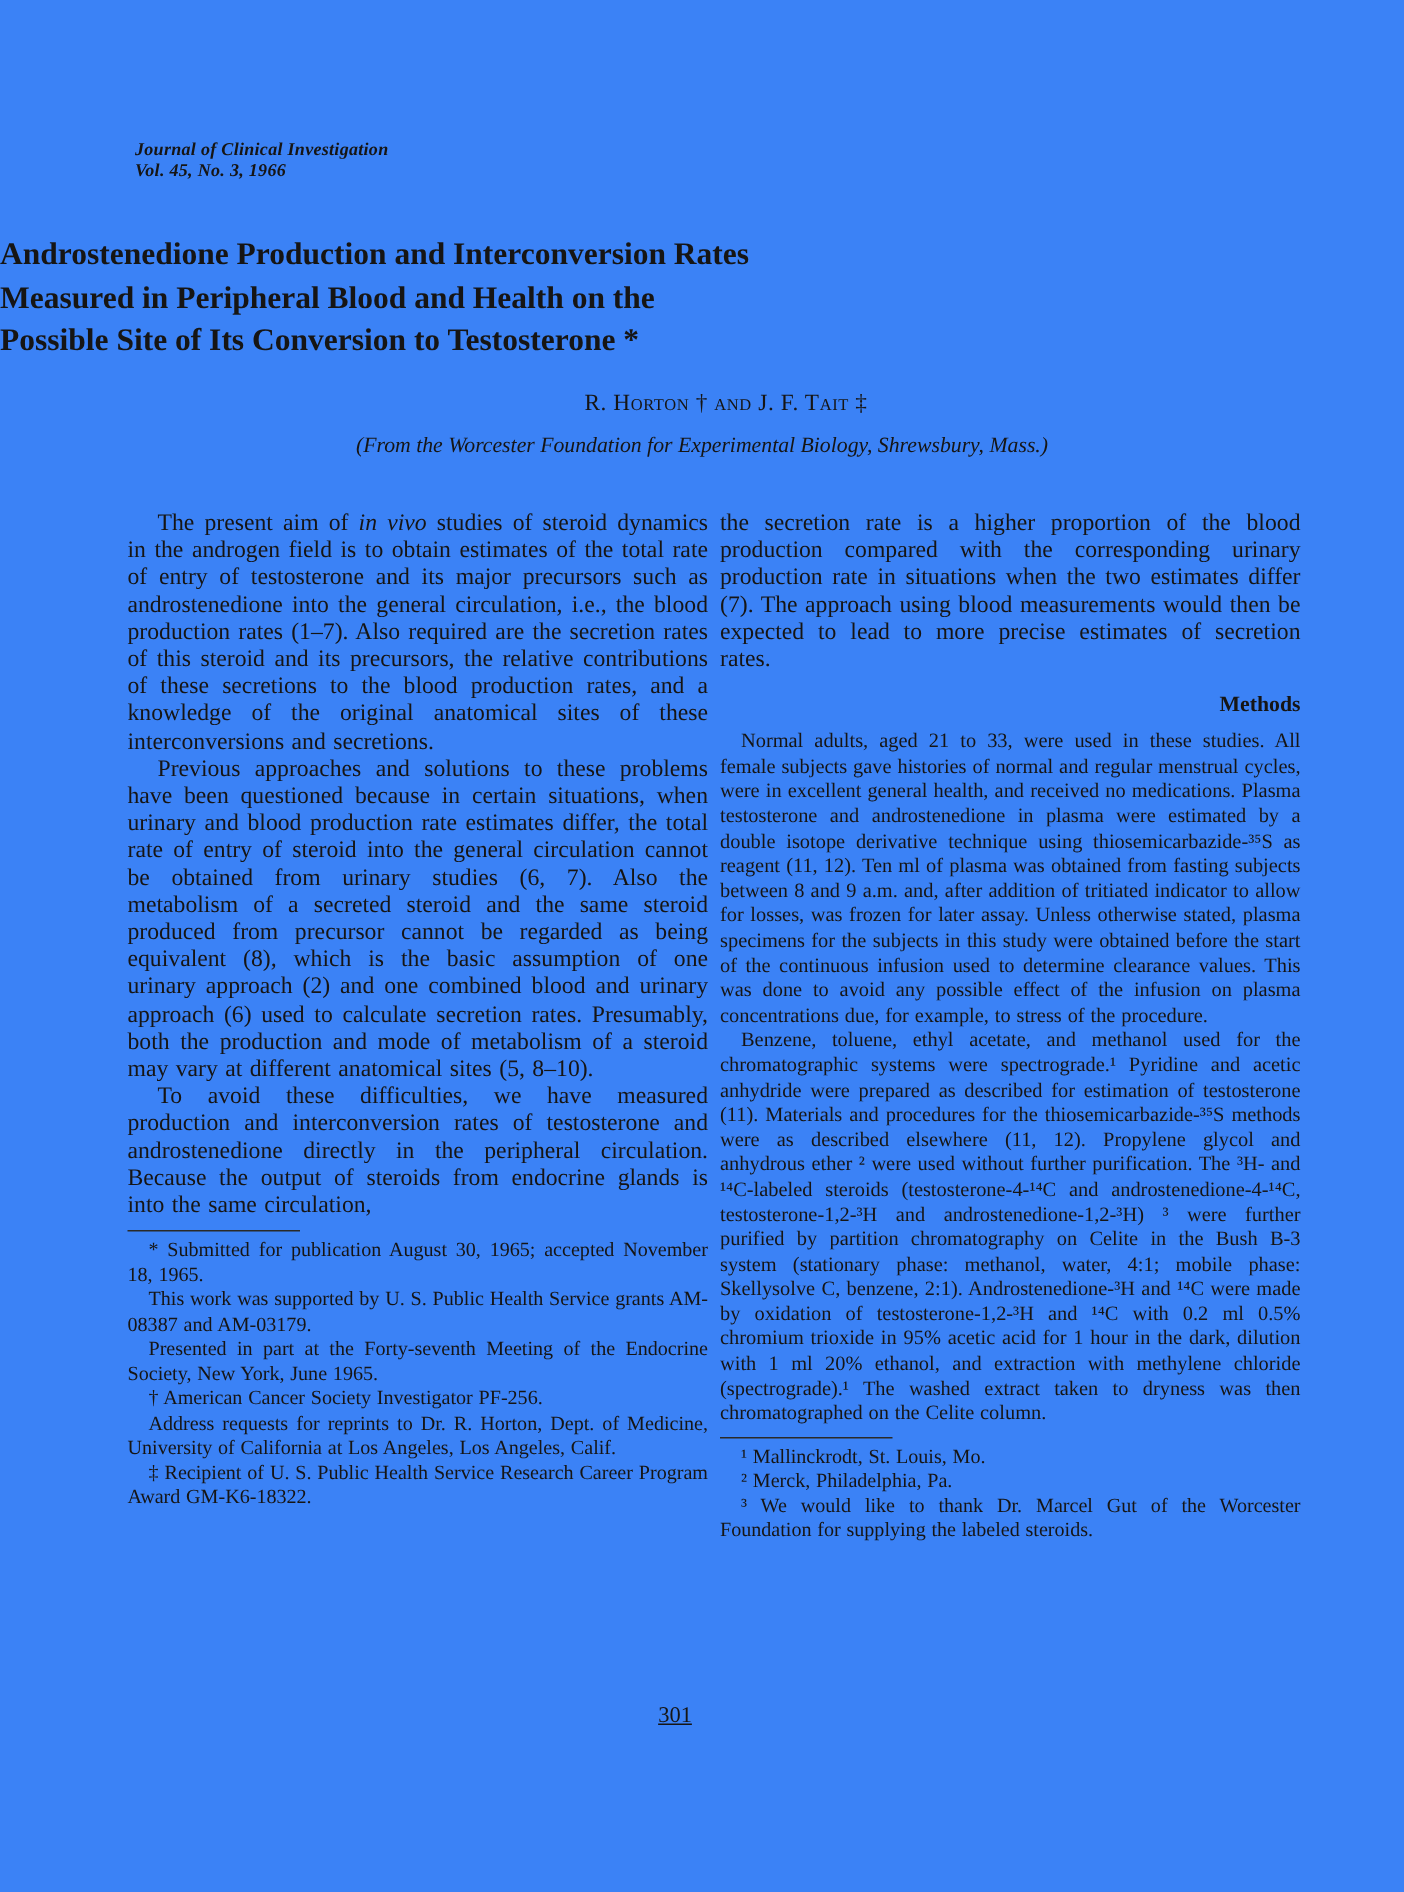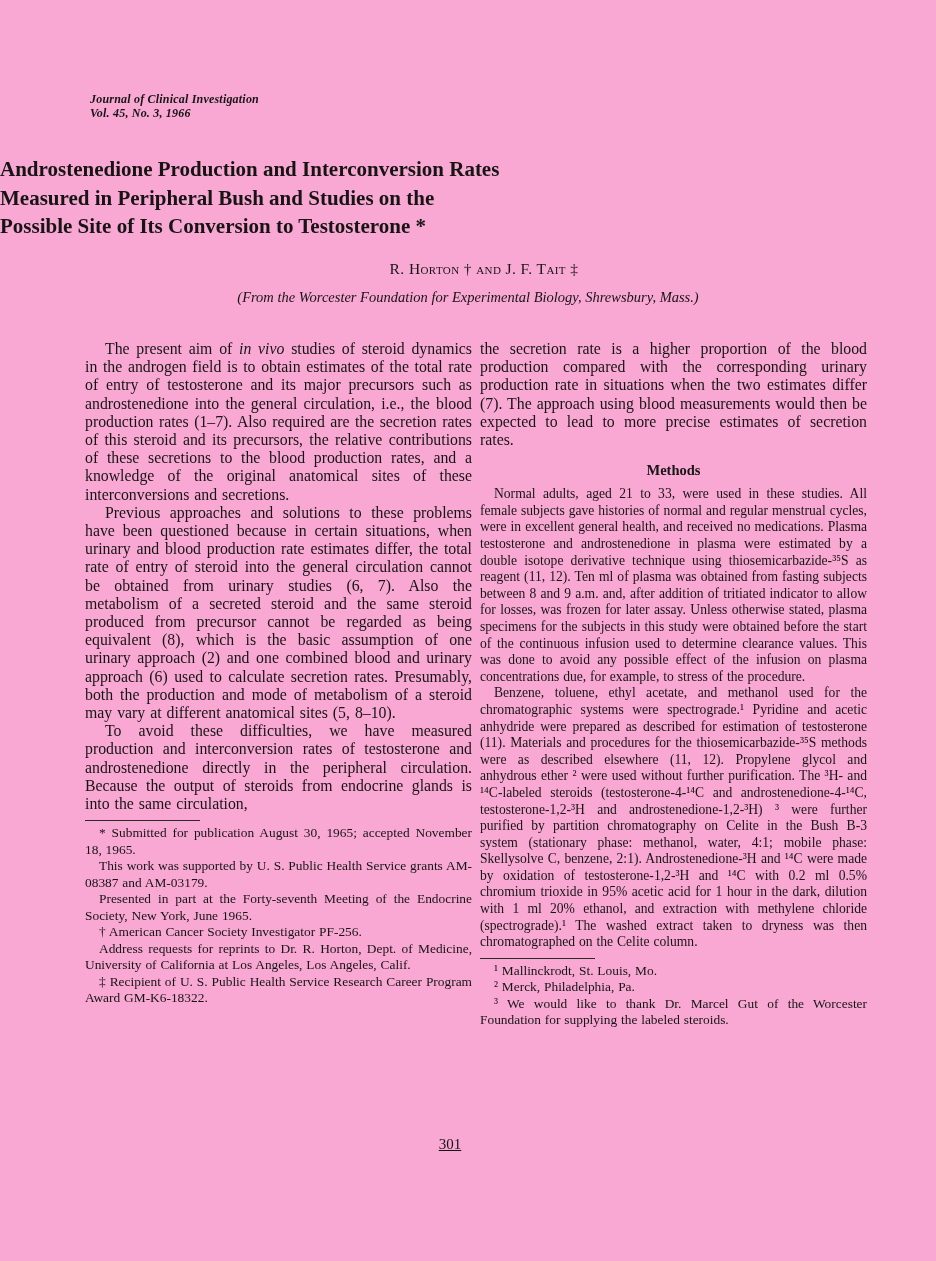--- a/index.html
+++ b/index.html
@@ -4,21 +4,21 @@
 <style>
   html,body{margin:0;padding:0;}
   body{
     width:936px;height:1261px;
     background:#e9e9e7;
     font-family:"Liberation Serif", serif;
   }
   .page{
     position:relative;
     width:936px;height:1261px;
-    background:#f9a8d4;
+    background:#3b82f6;
     color:#161514;
     overflow:hidden;
   }
   .masthead{
     position:absolute;left:90px;top:92px;
     font-size:12px;line-height:14px;
     font-weight:bold;font-style:italic;
     letter-spacing:.2px;
   }
   .title{
@@ -51,21 +51,21 @@
   .body-p{
     margin:0;
     font-size:15.8px;line-height:18.2px;
     text-align:justify;
     text-indent:20px;
     word-spacing:1px;
   }
   .noindent{text-indent:0;}
   .methods-h{
     margin:13px 0 7px 0;
-    text-align:center;
+    text-align:right;
     font-weight:bold;
     font-size:14.5px;
   }
   .small-p{
     margin:0;
     font-size:13.6px;line-height:16.6px;
     text-align:justify;
     text-indent:14px;
     word-spacing:.5px;
   }
@@ -94,21 +94,21 @@
 
 <div class="page">
 
   <div class="masthead">
     <div>Journal of Clinical Investigation</div>
     <div>Vol. 45, No. 3, 1966</div>
   </div>
 
   <h1 class="title">
     <span class="tl">Androstenedione Production and Interconversion Rates</span>
-    <span class="tl">Measured in Peripheral Bush and Studies on the</span>
+    <span class="tl">Measured in Peripheral Blood and Health on the</span>
     <span class="tl">Possible Site of Its Conversion to Testosterone *</span>
   </h1>
 
   <div class="authors">R. Horton † and J. F. Tait ‡</div>
 
   <div class="affiliation">(From the Worcester Foundation for Experimental Biology, Shrewsbury, Mass.)</div>
 
   <div class="columns">
 
     <div class="col">

